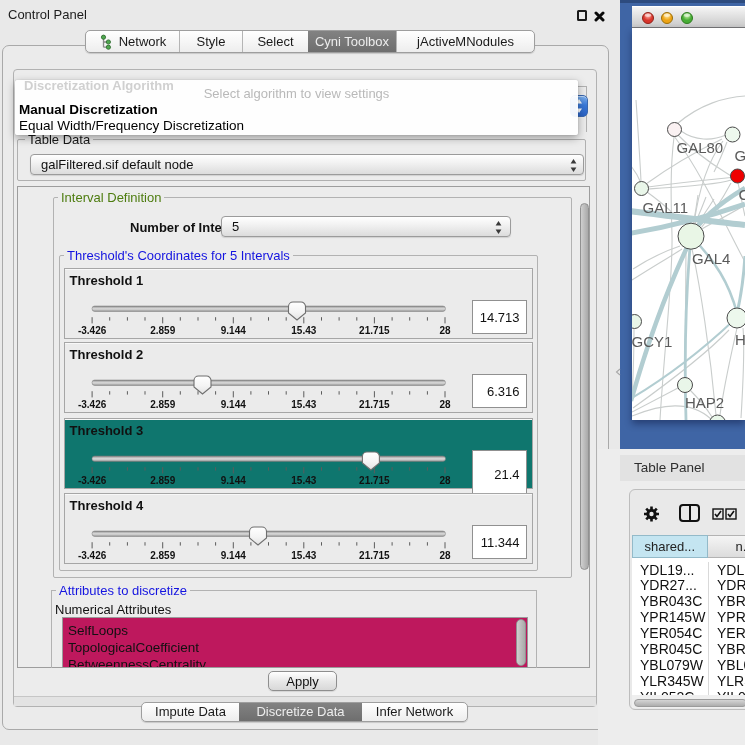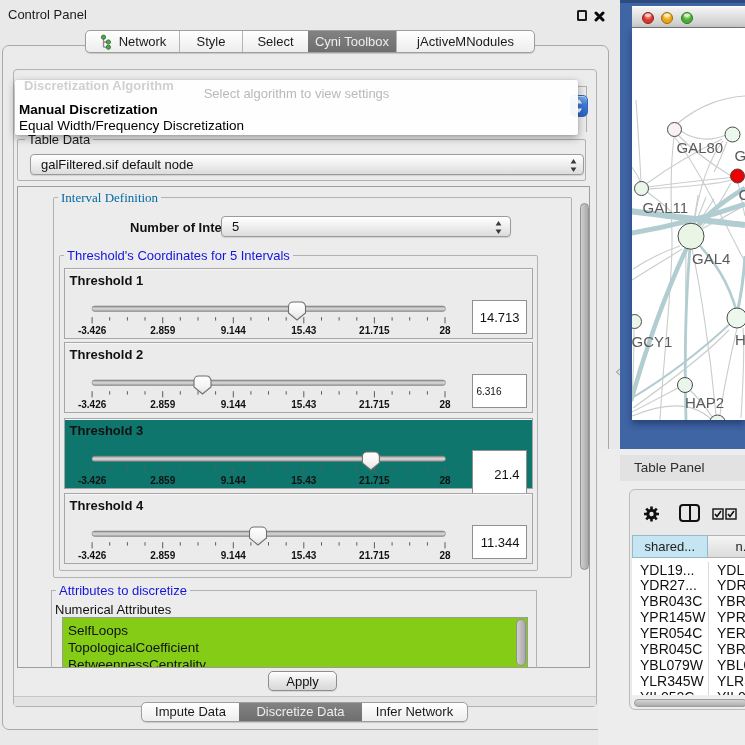--- a/index.html
+++ b/index.html
@@ -53,21 +53,21 @@
 <div class="combo" style="left:30px;top:153.5px;width:554px;height:21px;">
 <div class="ctext">galFiltered.sif default node</div>
 <svg class="abs" style="right:5px;top:4px;" width="9" height="13" viewBox="0 0 9 13">
         <path d="M4.5 0 L7.4 4.4 L1.6 4.4 Z" fill="#3a3a3a"></path>
         <path d="M4.5 13 L7.4 8.6 L1.6 8.6 Z" fill="#3a3a3a"></path>
       </svg>
 </div>
 <div class="abs" style="left:17px;top:186px;width:573px;height:482px;border:1px solid #9d9d9d;background:#ececec;"></div>
 <div class="abs" style="left:580px;top:203px;width:9px;height:367px;border-radius:4.5px;background:linear-gradient(90deg,#cfcfcf,#a9a9a9);border:1px solid #919191;"></div>
 <div class="grp" style="left:53px;top:197px;width:519px;height:381px;border-color:#b2b2b2;">
-<span class="gtitle" style="color:#0369a1;font-family:Liberation Serif, serif;">Interval Definition</span>
+<span class="gtitle" style="color:#4d7c0f;">Interval Definition</span>
     </div>
 <div class="abs" style="left:90px;top:220px;font-size:13px;font-weight:bold;color:#111;margin-left:40px;">Number of Intervals</div>
 <div class="combo" style="left:221px;top:216px;width:290px;height:21px;">
 <div class="ctext">5</div>
 <svg class="abs" style="right:7px;top:4px;" width="9" height="13" viewBox="0 0 9 13">
         <path d="M4.5 0 L7.4 4.4 L1.6 4.4 Z" fill="#3a3a3a"></path>
         <path d="M4.5 13 L7.4 8.6 L1.6 8.6 Z" fill="#3a3a3a"></path>
       </svg>
 </div>
 <div class="grp" style="left:59px;top:255px;width:479px;height:316px;border-color:#b2b2b2;">
@@ -162,21 +162,21 @@
         <path d="M362.4 48.2 v3.4" stroke="#5c5c5c" stroke-width="1"></path>
         <path d="M380.0 48.2 v6.2" stroke="#5c5c5c" stroke-width="1"></path>
         <text x="27.1" y="64.5" font-size="10" font-weight="bold" fill="#111" text-anchor="middle">-3.426</text>
         <text x="97.7" y="64.5" font-size="10" font-weight="bold" fill="#111" text-anchor="middle">2.859</text>
         <text x="168.3" y="64.5" font-size="10" font-weight="bold" fill="#111" text-anchor="middle">9.144</text>
         <text x="238.8" y="64.5" font-size="10" font-weight="bold" fill="#111" text-anchor="middle">15.43</text>
         <text x="309.4" y="64.5" font-size="10" font-weight="bold" fill="#111" text-anchor="middle">21.715</text>
         <text x="380.0" y="64.5" font-size="10" font-weight="bold" fill="#111" text-anchor="middle">28</text>
         <path d="M129.0 37.5 a4.5 4.5 0 0 1 4.5 -4.5 h8 a4.5 4.5 0 0 1 4.5 4.5 v6.5 L137.5 51 L129.0 44 Z" fill="url(#thg)" stroke="#6f6f6f" stroke-width="1.1"></path>
       </svg>
-<div class="abs" style="left:407px;top:31px;width:55px;height:34px;background:#fff;border:1px solid #909090;font-size:10px;color:#111;display:flex;align-items:center;justify-content:flex-end;padding-right:24px;">6.316</div>
+<div class="abs" style="left:407px;top:31px;width:55px;height:34px;background:#fff;border:1px solid #909090;font-size:13px;color:#111;display:flex;align-items:center;justify-content:flex-end;padding-right:6px;">6.316</div>
 </div>
 <div class="abs" style="left:63.5px;top:417.6px;width:469px;height:71px;border:1px solid #a6a6a6;background:#0f766e;box-shadow:inset 0 1px 0 #f8f8f8;">
 <div class="abs" style="left:5px;top:4px;font-size:13px;font-weight:bold;color:#111;">Threshold 3</div>
 <svg width="469" height="71" viewBox="0 0 469 71" style="position:absolute;left:0;top:0;" font-family="Liberation Sans,sans-serif">
         <defs>
           <linearGradient id="thg" x1="0" y1="0" x2="0" y2="1">
             <stop offset="0" stop-color="#ffffff"></stop>
             <stop offset="0.55" stop-color="#f4f4f4"></stop>
             <stop offset="1" stop-color="#e2e2e2"></stop>
           </linearGradient>
@@ -266,21 +266,21 @@
         <text x="309.4" y="64.5" font-size="10" font-weight="bold" fill="#111" text-anchor="middle">21.715</text>
         <text x="380.0" y="64.5" font-size="10" font-weight="bold" fill="#111" text-anchor="middle">28</text>
         <path d="M184.5 37.5 a4.5 4.5 0 0 1 4.5 -4.5 h8 a4.5 4.5 0 0 1 4.5 4.5 v6.5 L193.0 51 L184.5 44 Z" fill="url(#thg)" stroke="#6f6f6f" stroke-width="1.1"></path>
       </svg>
 <div class="abs" style="left:407px;top:31px;width:55px;height:34px;background:#fff;border:1px solid #909090;font-size:13px;color:#111;display:flex;align-items:center;justify-content:flex-end;padding-right:6px;">11.344</div>
 </div>
 <div class="abs" style="left:51px;top:590px;width:486px;height:78px;border:1px solid #b2b2b2;border-bottom:none;">
 <span class="gtitle" style="color:#1414e0;background:#ececec;">Attributes to discretize</span>
     </div>
 <div class="abs" style="left:55px;top:602px;font-size:13px;font-weight:normal;color:#111;">Numerical Attributes</div>
-<div class="abs" style="left:62px;top:617px;width:466px;height:51px;background:#84cc16;border:1px solid #9b9b9b;overflow:hidden;font-size:13.5px;color:#111;">
+<div class="abs" style="left:62px;top:617px;width:466px;height:51px;background:#be185d;border:1px solid #9b9b9b;overflow:hidden;font-size:13.5px;color:#111;">
 <div style="position:absolute;left:5px;top:4.5px;">SelfLoops</div>
 <div style="position:absolute;left:5px;top:21.5px;">TopologicalCoefficient</div>
 <div style="position:absolute;left:5px;top:38.5px;">BetweennessCentrality</div>
 <div style="position:absolute;right:1px;top:1px;width:10px;height:47px;border-radius:5px;background:linear-gradient(90deg,#cfcfcf,#a9a9a9);border:1px solid #919191;"></div>
 </div>
 <div class="abs" style="left:268px;top:671px;width:69px;height:20px;border:1px solid #8e8e8e;border-radius:5px;background:linear-gradient(#ffffff,#e8e8e8 50%,#d8d8d8);font-size:13px;color:#111;display:flex;align-items:center;justify-content:center;box-shadow:0 1px 1px rgba(0,0,0,0.1);">Apply</div>
 <div class="abs" style="left:141px;top:702px;width:327px;height:19.5px;border:1px solid #9e9e9e;border-radius:5px;background:linear-gradient(#ffffff,#ededed);display:flex;overflow:hidden;font-size:13px;color:#1a1a1a;box-shadow:0 1px 1px rgba(0,0,0,0.15);">
 <div style="width:97px;display:flex;align-items:center;justify-content:center;">Impute Data</div>
 <div style="width:123px;display:flex;align-items:center;justify-content:center;background:linear-gradient(#828282,#6e6e6e);color:#ededed;">Discretize Data</div>
 <div style="flex:1;display:flex;align-items:center;justify-content:center;">Infer Network</div>

